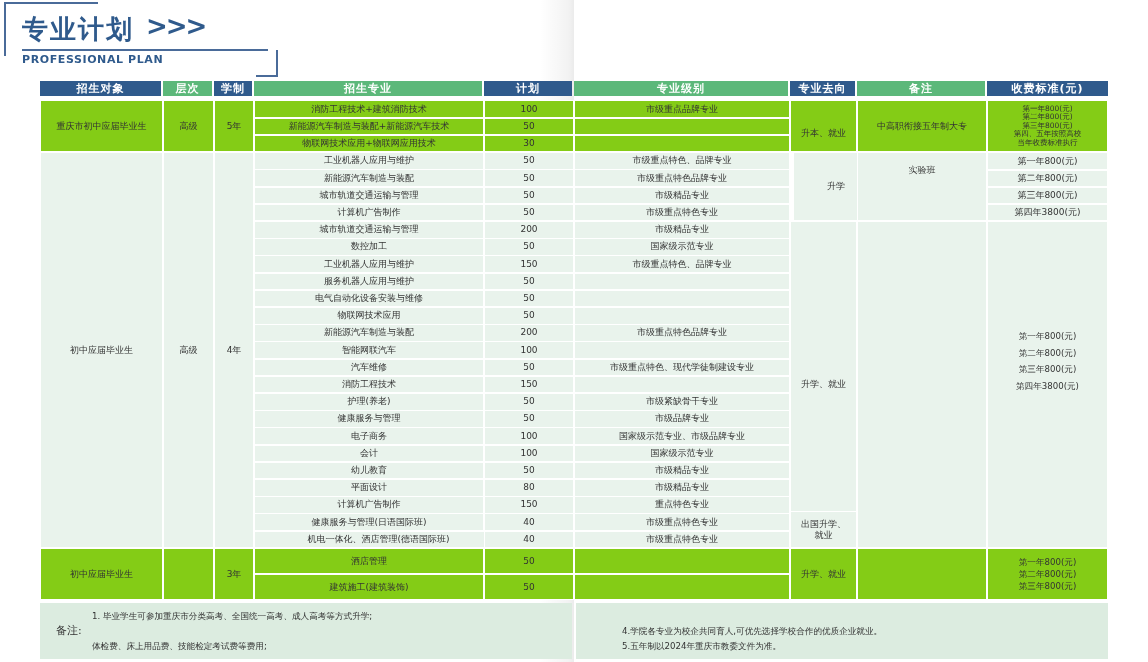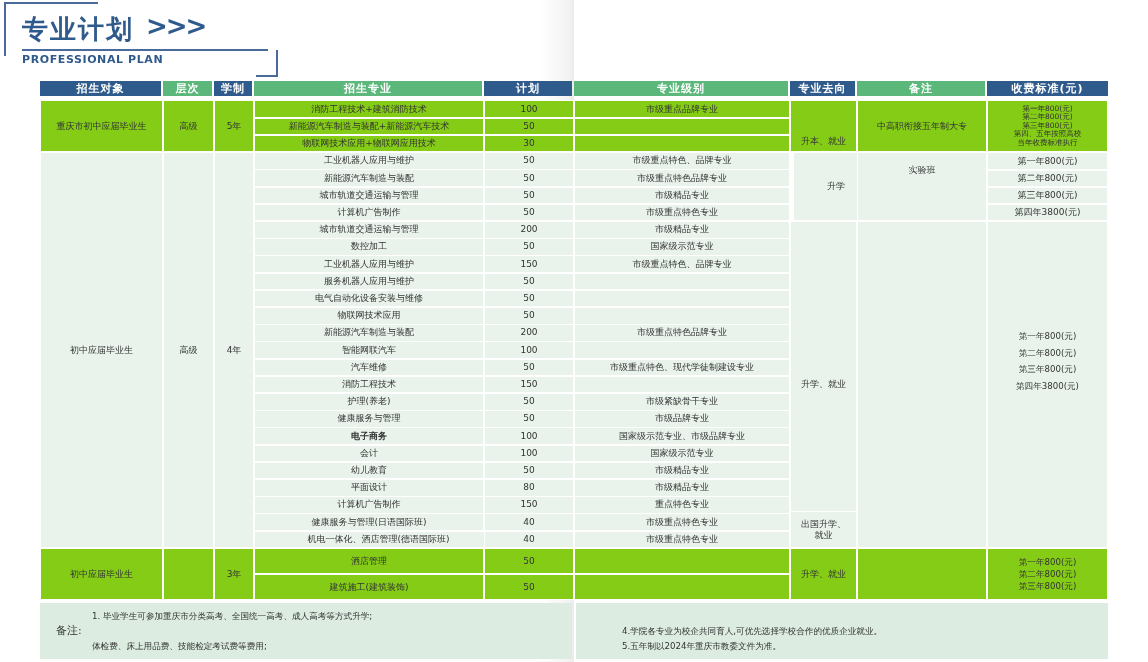--- a/index.html
+++ b/index.html
@@ -74,21 +74,21 @@
   <div class="cell alt" style="left:534px;top:19px;width:216px;height:18px">市级重点品牌专业</div>
 
   <div class="cell alt" style="left:214px;top:37px;width:230px;height:17px">新能源汽车制造与装配+新能源汽车技术</div>
   <div class="cell alt" style="left:444px;top:37px;width:90px;height:17px">50</div>
   <div class="cell alt" style="left:534px;top:37px;width:216px;height:17px"></div>
 
   <div class="cell alt" style="left:214px;top:54px;width:230px;height:17px">物联网技术应用+物联网应用技术</div>
   <div class="cell alt" style="left:444px;top:54px;width:90px;height:17px">30</div>
   <div class="cell alt" style="left:534px;top:54px;width:216px;height:17px"></div>
 
-  <div class="cell alt" style="left:750px;top:19px;width:67px;height:52px;align-items:flex-end;padding-bottom:4px">升本、就业</div>
+  <div class="cell alt" style="left:750px;top:19px;width:67px;height:52px;align-items:flex-end;padding-bottom:12px">升本、就业</div>
   <div class="cell alt" style="left:817px;top:19px;width:130px;height:52px">中高职衔接五年制大专</div>
   <div class="cell alt small" style="left:947px;top:19px;width:121px;height:52px">
     <span class="col">第一年800(元)</span>
     <span class="col">第二年800(元)</span>
     <span class="col">第三年800(元)</span>
     <span class="col">第四、五年按照高校</span>
     <span class="col">当年收费标准执行</span>
   </div>
 
   <div class="cell" style="left:0;top:71px;width:123px;height:396px">初中应届毕业生</div>
@@ -171,21 +171,21 @@
     <div class="cell" style="left: 534px; top: 277.6px; width: 216px; height: 17.5px;">市级重点特色、现代学徒制建设专业</div>
     <div class="cell" style="left: 214px; top: 294.8px; width: 230px; height: 17.5px;">消防工程技术</div>
     <div class="cell" style="left: 444px; top: 294.8px; width: 90px; height: 17.5px;">150</div>
     <div class="cell" style="left: 534px; top: 294.8px; width: 216px; height: 17.5px;"></div>
     <div class="cell" style="left: 214px; top: 312px; width: 230px; height: 17.5px;">护理(养老)</div>
     <div class="cell" style="left: 444px; top: 312px; width: 90px; height: 17.5px;">50</div>
     <div class="cell" style="left: 534px; top: 312px; width: 216px; height: 17.5px;">市级紧缺骨干专业</div>
     <div class="cell" style="left: 214px; top: 329.2px; width: 230px; height: 17.5px;">健康服务与管理</div>
     <div class="cell" style="left: 444px; top: 329.2px; width: 90px; height: 17.5px;">50</div>
     <div class="cell" style="left: 534px; top: 329.2px; width: 216px; height: 17.5px;">市级品牌专业</div>
-    <div class="cell" style="left: 214px; top: 346.4px; width: 230px; height: 17.5px; font-weight: bold;">电子商务</div>
+    <div class="cell" style="left: 214px; top: 346.4px; width: 230px; height: 17.5px;">电子商务</div>
     <div class="cell" style="left: 444px; top: 346.4px; width: 90px; height: 17.5px;">100</div>
     <div class="cell" style="left: 534px; top: 346.4px; width: 216px; height: 17.5px;">国家级示范专业、市级品牌专业</div>
     <div class="cell" style="left: 214px; top: 363.6px; width: 230px; height: 17.5px;">会计</div>
     <div class="cell" style="left: 444px; top: 363.6px; width: 90px; height: 17.5px;">100</div>
     <div class="cell" style="left: 534px; top: 363.6px; width: 216px; height: 17.5px;">国家级示范专业</div>
     <div class="cell" style="left: 214px; top: 380.8px; width: 230px; height: 17.5px;">幼儿教育</div>
     <div class="cell" style="left: 444px; top: 380.8px; width: 90px; height: 17.5px;">50</div>
     <div class="cell" style="left: 534px; top: 380.8px; width: 216px; height: 17.5px;">市级精品专业</div>
     <div class="cell" style="left: 214px; top: 398px; width: 230px; height: 17.5px;">平面设计</div>
     <div class="cell" style="left: 444px; top: 398px; width: 90px; height: 17.5px;">80</div>

